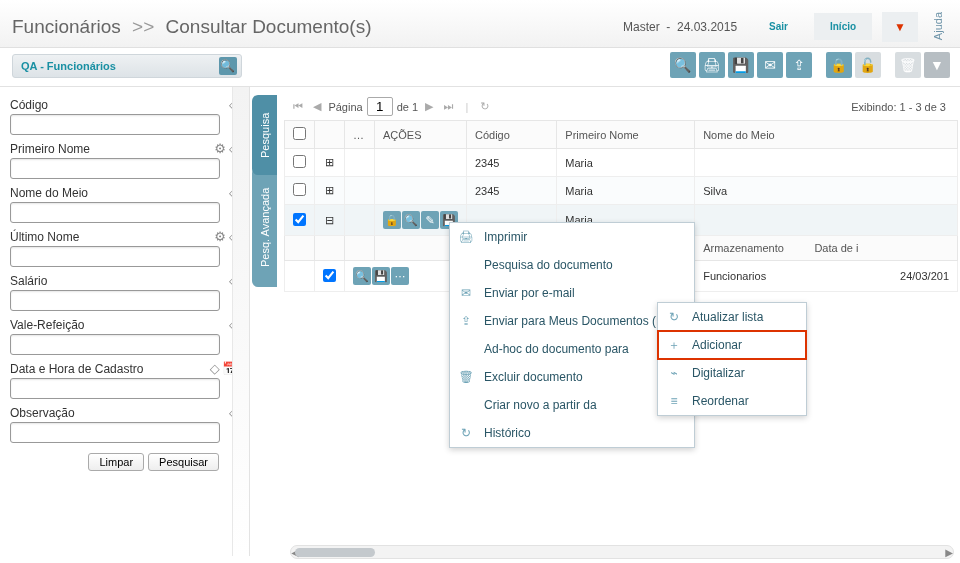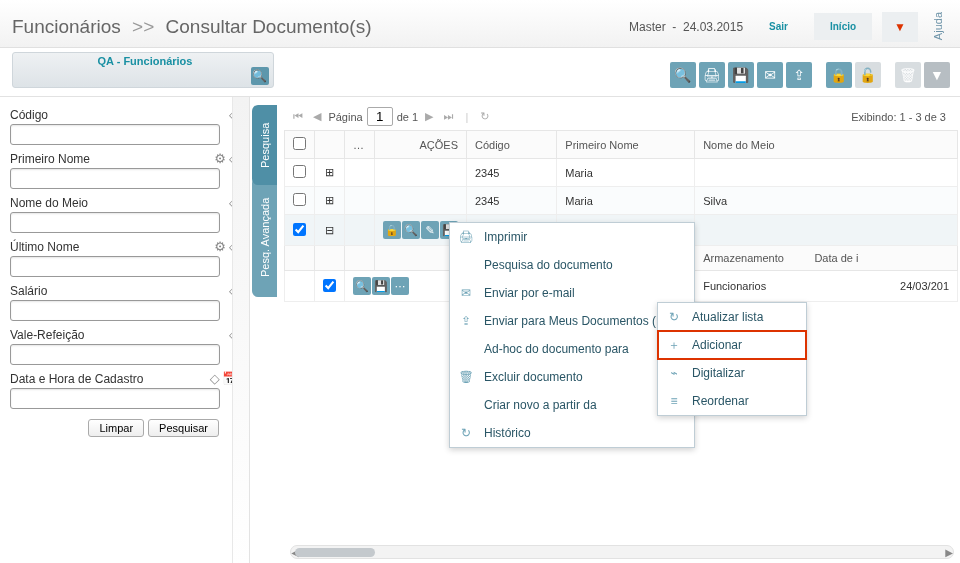--- a/index.html
+++ b/index.html
@@ -8,41 +8,41 @@
   
   .header {
     display: flex; align-items: center; justify-content: space-between;
     padding: 20px 12px 14px 12px; height: 48px;
     background: linear-gradient(#fff,#f2f2f2);
     border-bottom: 1px solid #e0e0e0;
   }
   .breadcrumb { font-size: 19px; color: #666; }
   .breadcrumb .sep { margin: 0 6px; color: #999; }
   .header-right { display: flex; align-items: center; gap: 10px; }
-  .user-date { color: #555; font-size: 12px; }
+  .user-date { color: #555; font-size: 12px; margin-right: 6px;}
   .btn.tab { padding: 8px 16px; font-size: 10px; font-weight: bold; cursor: pointer; }
   .btn.sair  { color: #1990a3; }
   .btn.inicio { color: #1990a3; background: #eceff1;}
   .btn.caret { background: #eceff1; padding: 8px 12px; color: #d30; font-size: 12px;}
   .help { writing-mode: vertical-rl; transform: rotate(180deg); font-size: 11px; color: #6d93a8; padding: 4px 4px; cursor:pointer;}
 
   
   .app-row {
     display:flex; align-items:flex-end; justify-content:space-between;
     padding: 4px 10px 8px 12px; border-bottom: 1px solid #e2e2e2;
     background:#fff;
   }
   .app-left { font-size: 11px; }
   .app-label { color:#666; display:block; margin-bottom:2px;}
   .app-sel {
     display:flex; align-items:center;
     background: linear-gradient(#eef1f3,#dde3e7);
     border:1px solid #cfd6db; border-radius:3px;
-    padding:2px 4px 2px 8px; width: 262px;
-    color:#1990a3; font-weight:bold;flex-direction:column;
+    padding:2px 4px 2px 8px; width: 230px;
+    color:#1990a3; font-weight:bold;
   }
   .app-sel .mag {
     margin-left:auto; width:18px; height:18px; display:flex; align-items:center; justify-content:center;
     background:#5d97ac; color:#fff; font-size:12px; border-radius:2px;
   }
   .toolbar-right { display:flex; gap:3px; }
   .tool-btn { width:26px; height:26px; display:flex; align-items:center; justify-content:center;
     background:#6ea3b6; color:#fff; border-radius:2px; cursor:pointer; font-size:14px;}
   .tool-btn.light { background:#d8dde0; color:#6ea3b6;}
   .tool-btn.trash { background:#d8dde0;}
@@ -203,20 +203,23 @@
       <div class="field"><label>Salário<span class="icons">
             <span class="unicode">◇</span>
           </span></label><input type="text" style=""></div>
       <div class="field"><label>Vale-Refeição<span class="icons">
             <span class="unicode">◇</span>
           </span></label><input type="text" style=""></div>
       <div class="field"><label>Data e Hora de Cadastro<span class="icons">
             <span class="unicode">◇</span>
             <span class="unicode">📅</span>
           </span></label><input type="text" style=""></div>
+      <div class="field"><label>Observação<span class="icons">
+            <span class="unicode">◇</span>
+          </span></label><input type="text" style=""></div>
       <div class="sidebar-actions"><button>Limpar</button><button>Pesquisar</button></div>
     </div>
 
   <div class="vtabs">
     <div class="vtab t1">Pesquisa</div>
     <div class="vtab t2">Pesq. Avançada</div>
   </div>
 
   <div class="main">
     <div class="pager">
@@ -231,21 +234,21 @@
       <span class="nav unicode">↻</span>
       <span class="count">Exibindo: 1 - 3 de 3</span>
     </div>
 
     <table class="grid">
       <thead>
         <tr>
           <th class="chk"><input type="checkbox" style=""></th>
           <th class="exp"></th>
           <th style="width:30px">…</th>
-          <th style="width:90px; text-align:right">AÇÕES</th>
+          <th style="width:90px; text-align:left">AÇÕES</th>
           <th>Código</th>
           <th>Primeiro Nome</th>
           <th>Nome do Meio</th>
         </tr>
       </thead>
       <tbody id="grid-body">
           <tr>
             <td class="chk"><input type="checkbox" style=""></td>
             <td class="exp">⊞</td>
             <td></td>

